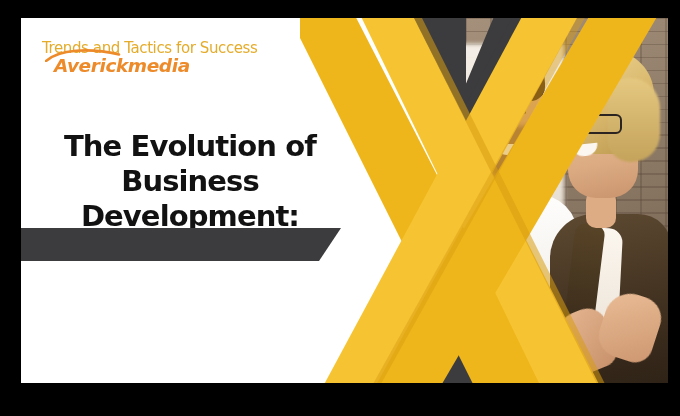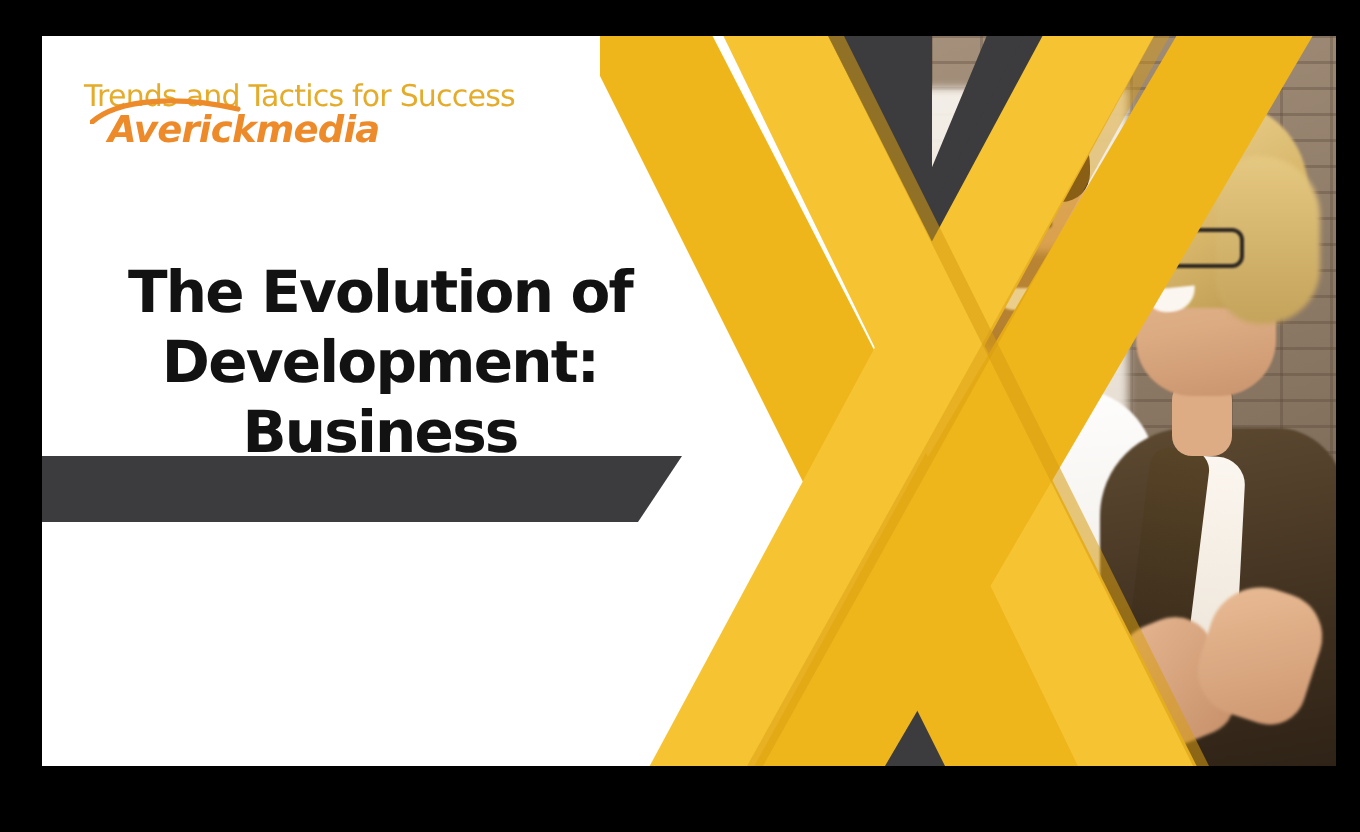--- a/index.html
+++ b/index.html
@@ -393,22 +393,22 @@
 
       <div id="logo">
         <svg id="logo-swoosh" viewBox="0 0 76 13">
           <path d="M1 12 C 14 0.5, 44 -1.5, 74 5.5" stroke="#ED8B2B" stroke-width="2.6" fill="none" stroke-linecap="round"></path>
         </svg>
         <div id="logo-text">Averickmedia</div>
       </div>
 
       <h1 id="headline">
         <span class="hl-line">The Evolution of</span>
+        <span class="hl-line">Business</span>
         <span class="hl-line">Development:</span>
-        <span class="hl-line">Business</span>
       </h1>
     </div>
 
     <div id="subtitle-bar"></div>
     <div id="subtitle-text">Trends and Tactics for Success</div>
 
   </div>
 </div>
 
 </body></html>

